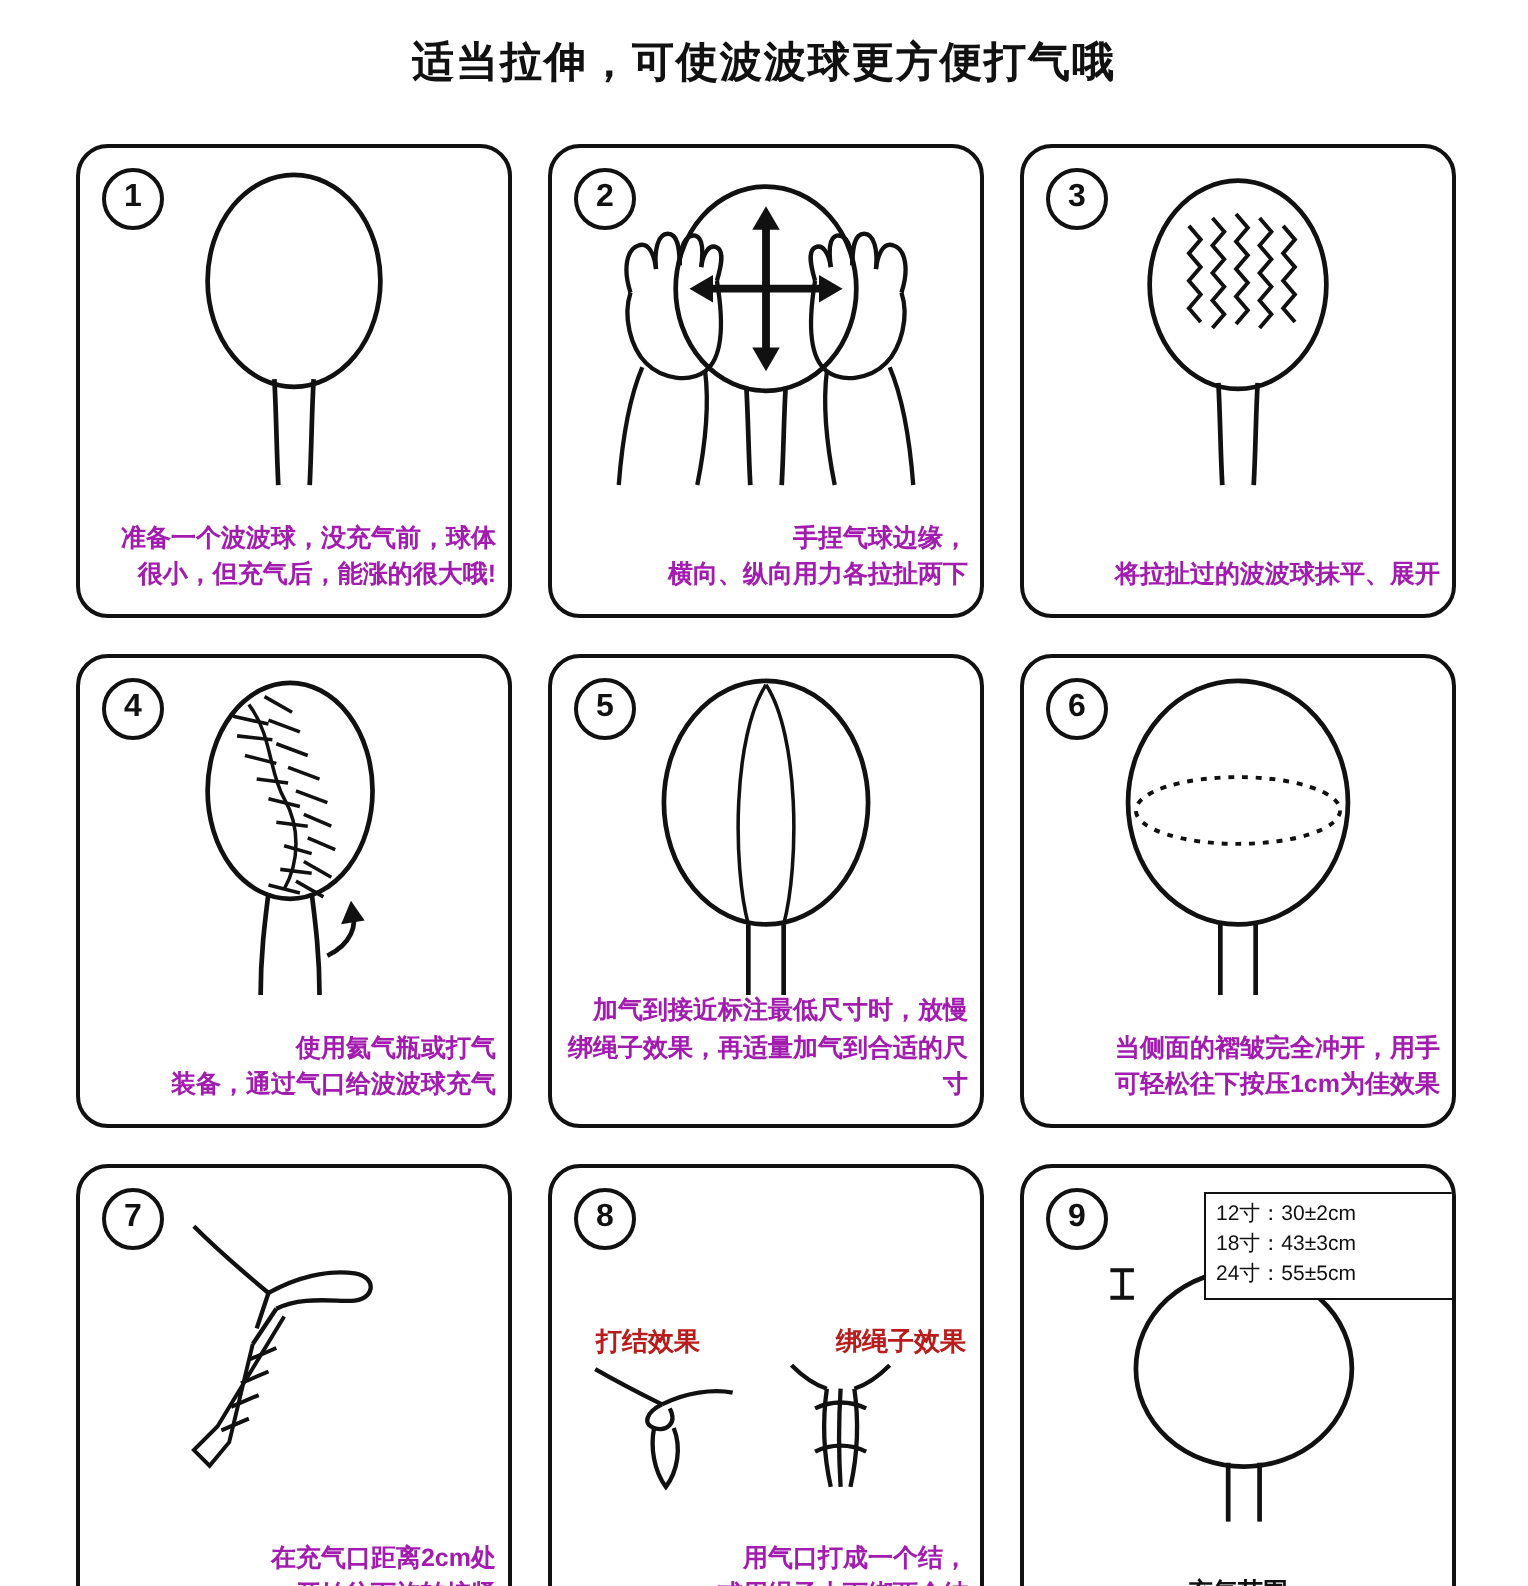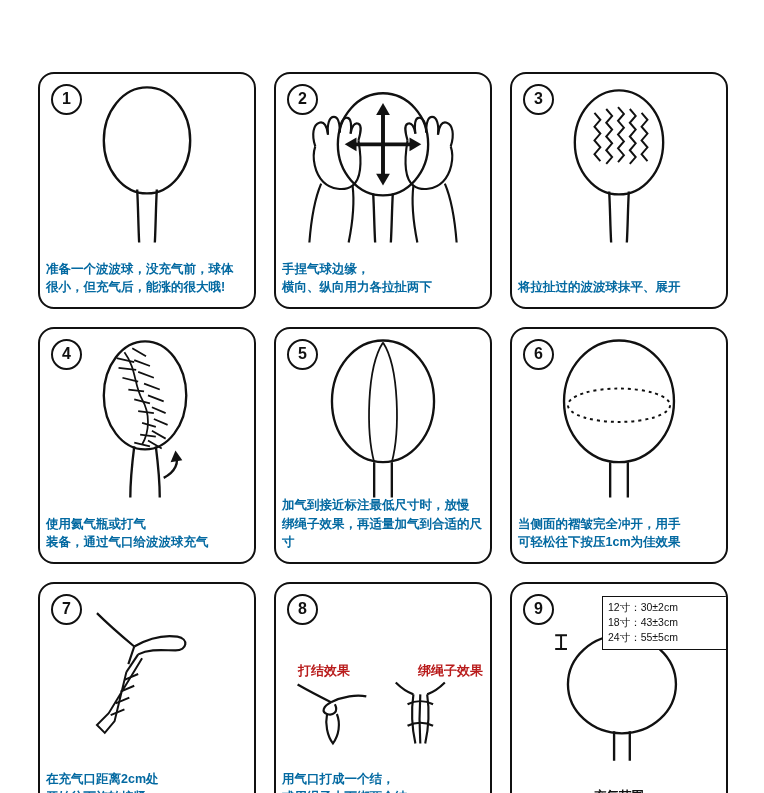--- a/index.html
+++ b/index.html
@@ -70,22 +70,22 @@
     left: 0;
     width: 100%;
     height: 170px;
   }
   .art svg { display: block; width: 100%; height: 100%; }
   .caption {
     position: absolute;
     left: 6px;
     right: 6px;
     bottom: 10px;
-    text-align: left;
-    color: #0369a1;
+    text-align: right;
+    color: #a21caf;
     font-size: 12.5px;
     line-height: 1.5;
     font-weight: 700;
     white-space: pre-line;
   }
   .sublabel {
     position: absolute;
     color: #b91c1c;
     font-size: 13px;
     font-weight: 700;
@@ -115,20 +115,21 @@
     font-size: 12.5px;
     font-weight: 700;
     color: #111;
   }
 </style>
 </head>
 <body>
 
 <div class="page">
 
+  <div class="title">适当拉伸，可使波波球更方便打气哦</div>
 
   <div class="grid">
 
     <div class="card">
       <div class="badge">1</div>
       <div class="art">
         <svg viewBox="0 0 218 170" xmlns="http://www.w3.org/2000/svg">
           <ellipse cx="109" cy="62" rx="44" ry="54" fill="none" stroke="#111" stroke-width="2.4"></ellipse>
           <path d="M99 112 C100 130 100 145 101 166" fill="none" stroke="#111" stroke-width="2.4"></path>
           <path d="M119 112 C118 130 118 145 117 166" fill="none" stroke="#111" stroke-width="2.4"></path>

